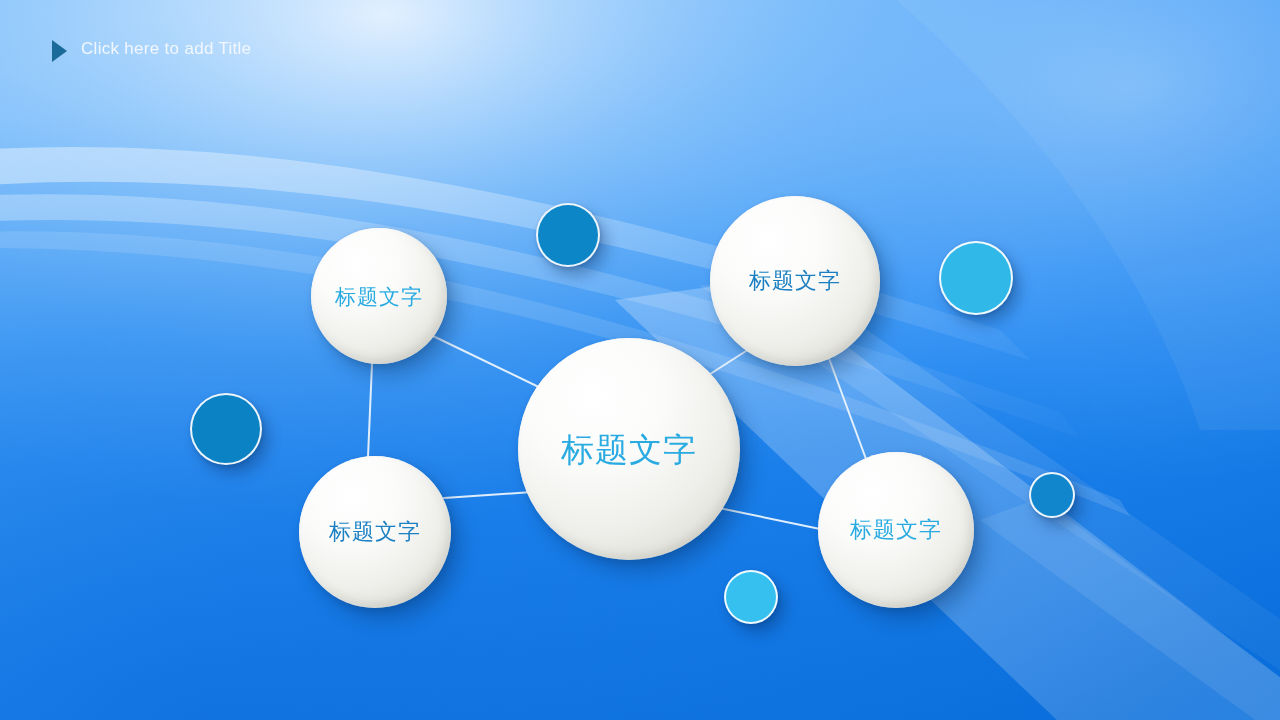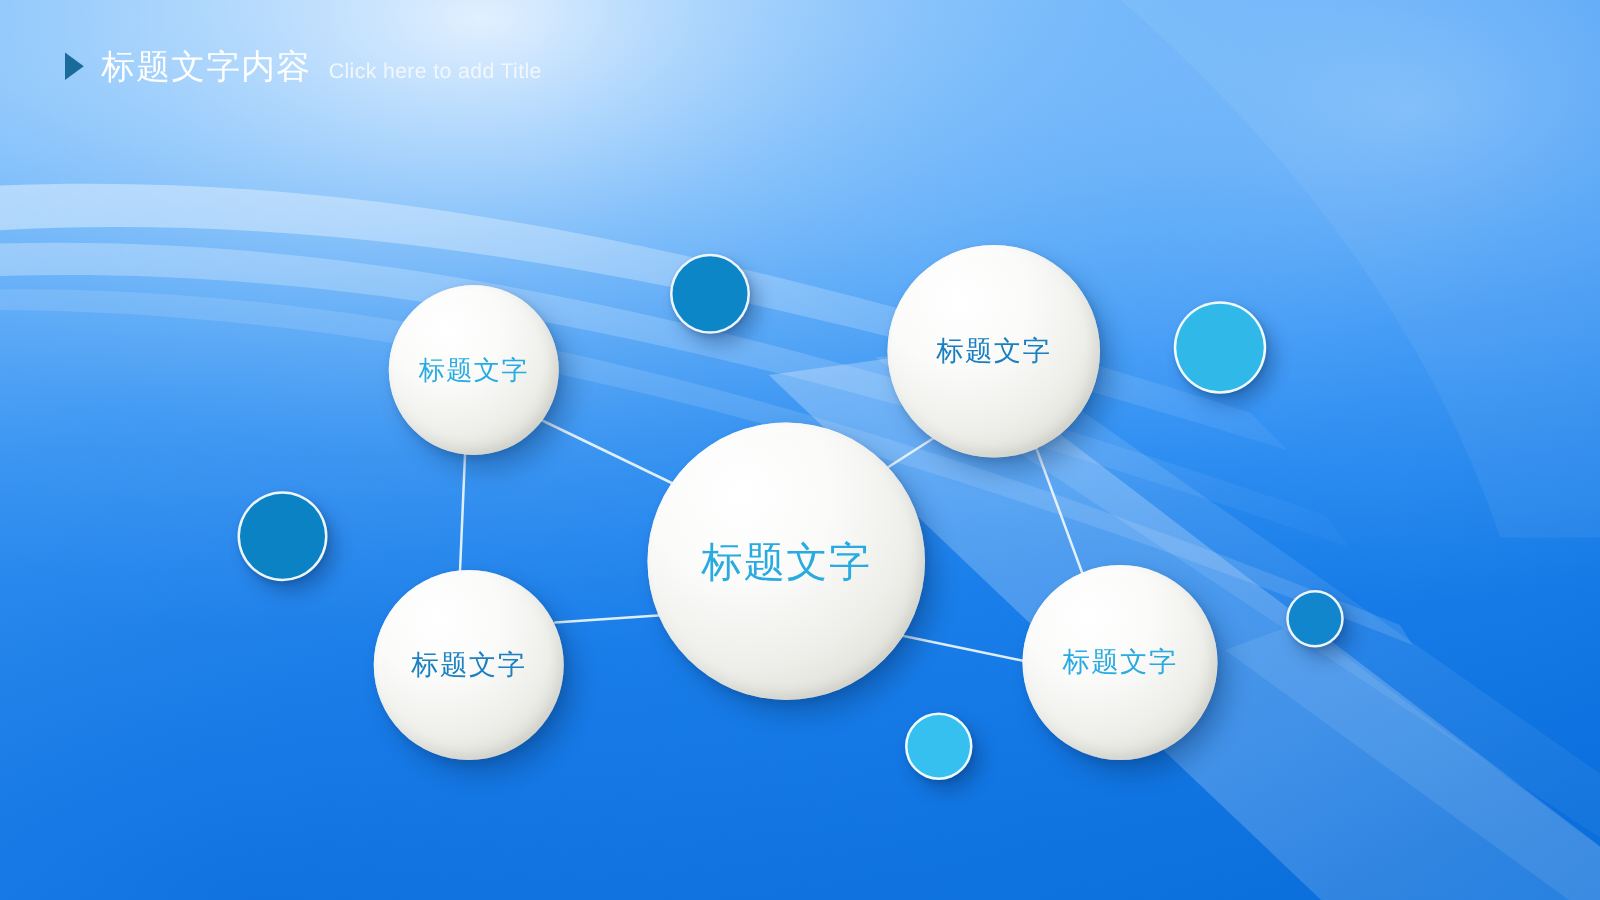--- a/index.html
+++ b/index.html
@@ -189,21 +189,20 @@
 
     <path d="M 615,300 L 760,280 L 1310,700 L 1310,780 L 1120,780 Z" fill="url(#diagBand)"></path>
     <path d="M 700,286 L 790,276 L 1310,640 L 1310,690 Z" fill="url(#diagBand2)"></path>
     <path d="M 980,520 L 1040,498 L 1310,700 L 1310,760 Z" fill="#ffffff" opacity="0.09"></path>
 
     <path d="M 860,-30 C 1010,90 1140,250 1200,430 L 1280,430 L 1280,-30 Z" fill="#ffffff" opacity="0.06"></path>
   </svg>
 
   <div class="header">
     <span class="bullet-triangle"></span>
-    <span class="title-cn">标题文字内容</span>
     <span class="title-en">Click here to add Title</span>
   </div>
 
   <svg class="connectors" viewBox="0 0 1280 720" preserveAspectRatio="none" aria-hidden="true">
     <g stroke="#eaf4fd" stroke-width="2" stroke-linecap="round" opacity="0.95" fill="none">
       <line x1="433" y1="336" x2="549" y2="392"></line>
       <line x1="372" y1="364" x2="368" y2="457"></line>
       <line x1="444" y1="498" x2="532" y2="492"></line>
       <line x1="707" y1="376" x2="757" y2="344"></line>
       <line x1="719" y1="508" x2="825" y2="530"></line>

